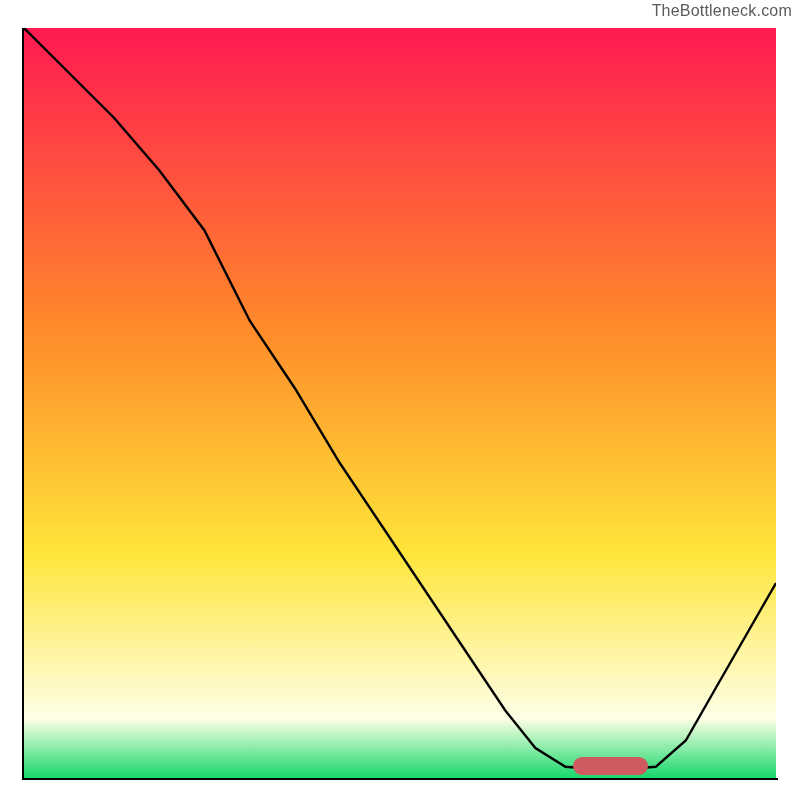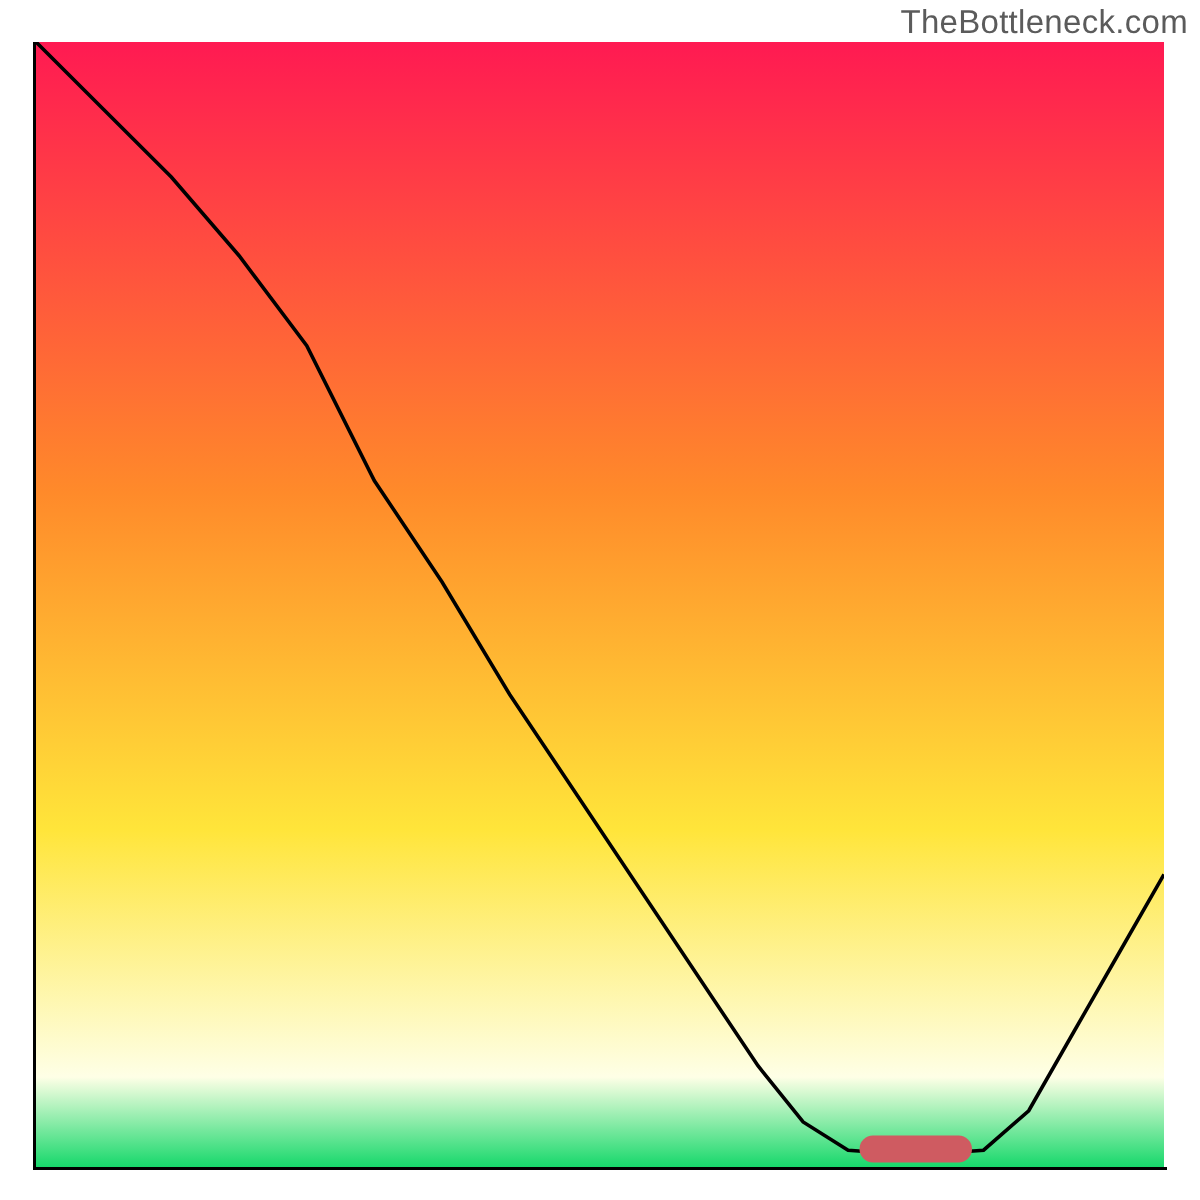--- a/index.html
+++ b/index.html
@@ -13,21 +13,21 @@
   }
   .stage {
     position: relative;
     width: 800px;
     height: 800px;
   }
   .watermark {
     position: absolute;
     top: 2px;
     right: 8px;
-    font-size: 22px;
+    font-size: 16px;
     font-weight: 500;
     color: #5b5b5b;
     letter-spacing: 0.2px;
     z-index: 10;
   }
   .chart-frame {
     position: absolute;
     left: 22px;
     top: 28px;
     width: 756px;

